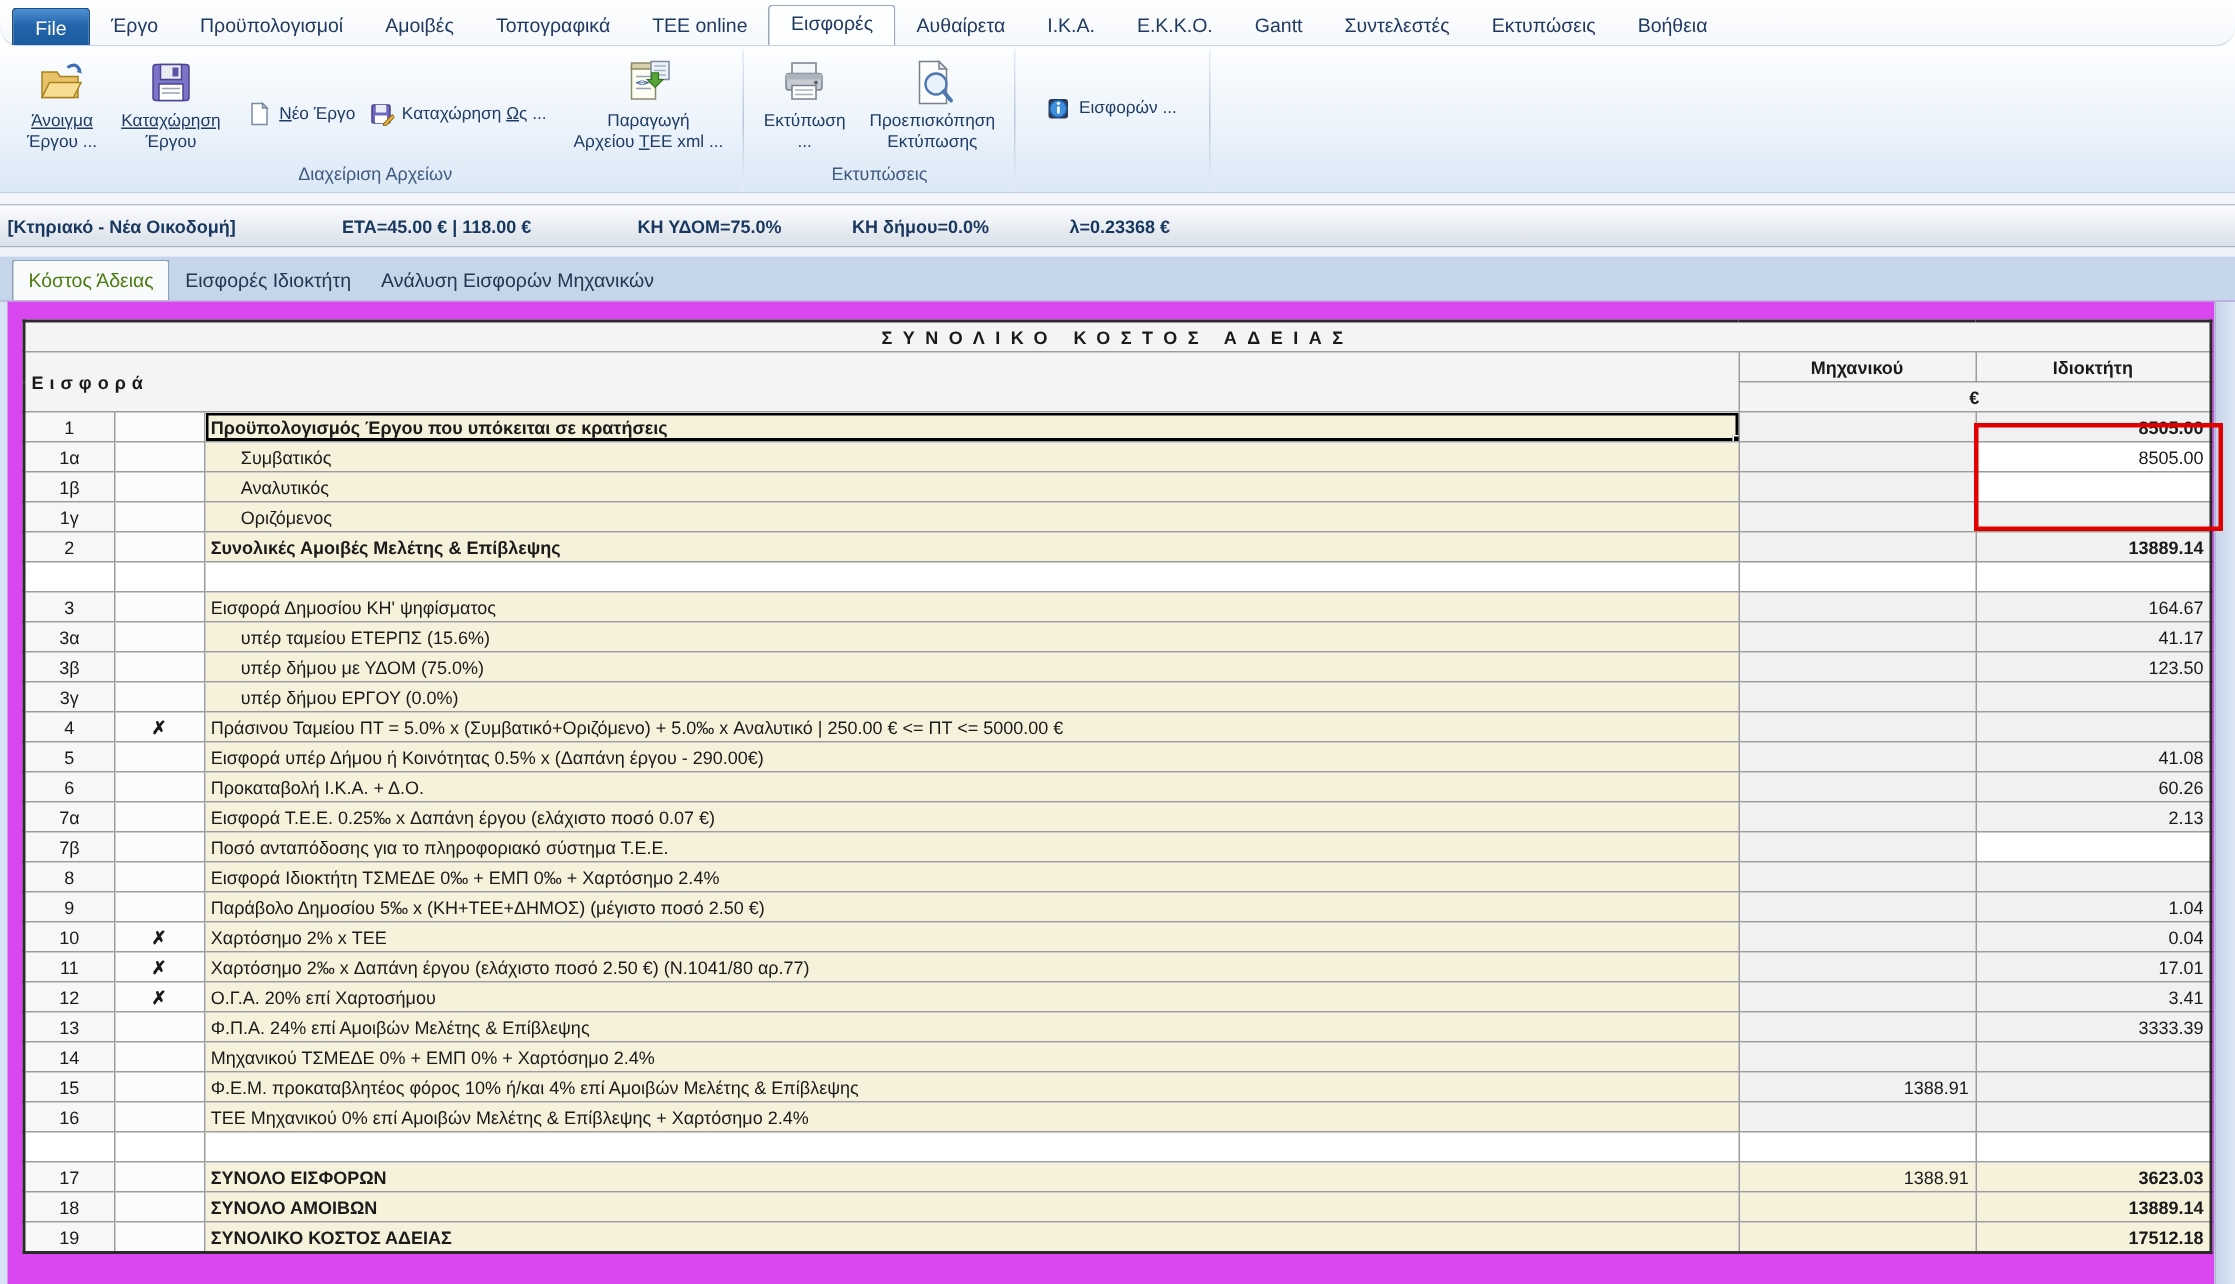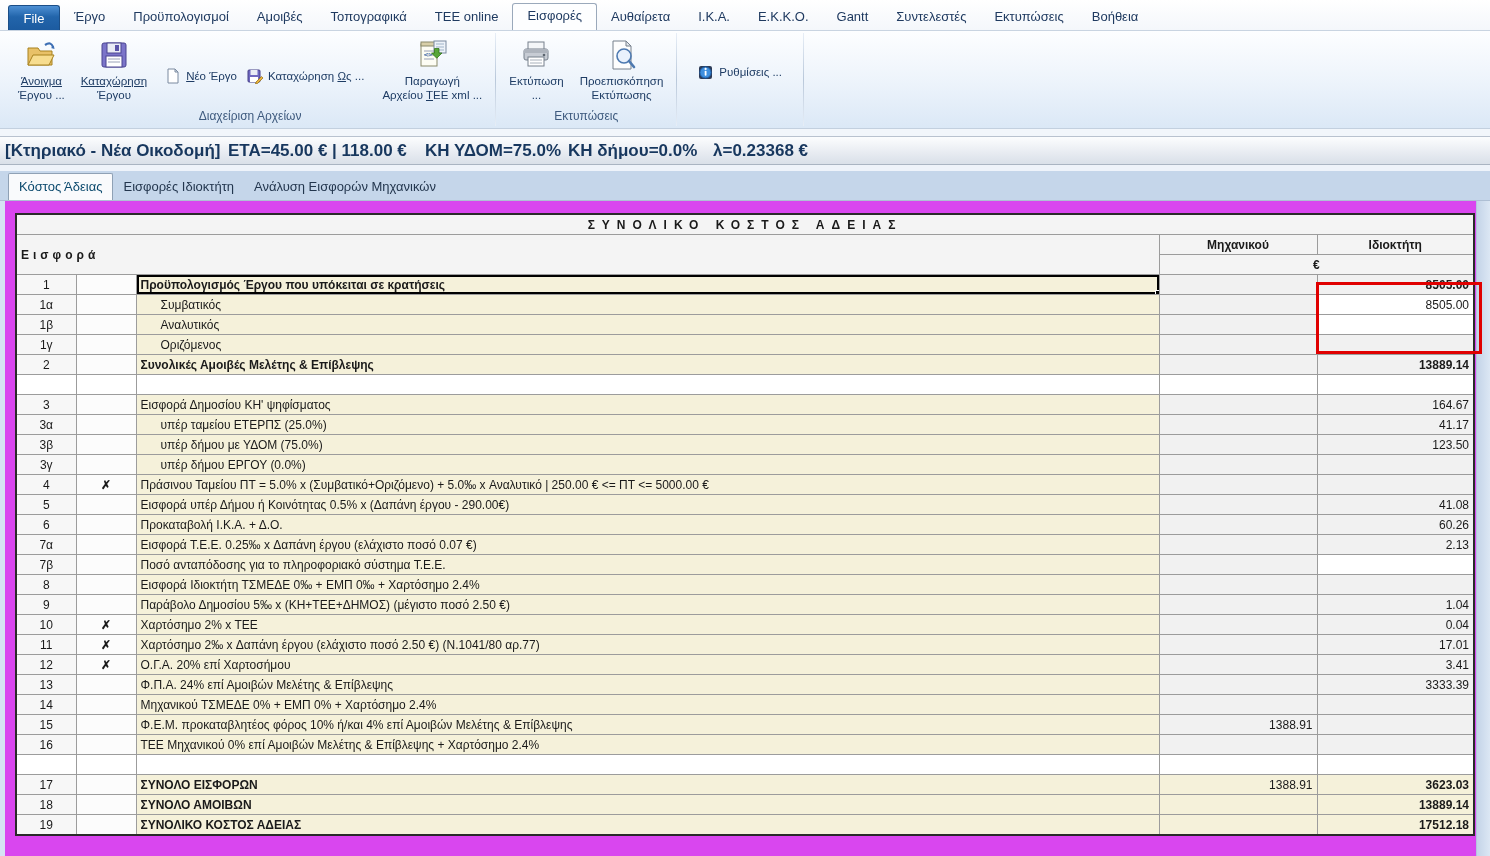--- a/index.html
+++ b/index.html
@@ -1,20 +1,20 @@
 <!DOCTYPE html>
 <html><head>
 <meta charset="utf-8">
 <style>
   html,body{margin:0;padding:0;background:#e8eef6;}
   body{width:1490px;height:856px;overflow:hidden;font-family:"Liberation Sans",sans-serif;-webkit-font-smoothing:antialiased;}
   .app{width:1490px;height:856px;display:flex;flex-direction:column;background:#fff;}
 
   
-  .menubar{height:30px;flex:0 0 30px;display:flex;align-items:flex-end;background:linear-gradient(#ffffff,#f4f7fb);border-bottom:1px solid #c9d4e1;position:relative;}
+  .menubar{height:30px;flex:0 0 30px;display:flex;align-items:flex-end;background:linear-gradient(#ffffff,#f4f7fb);border-bottom:1px solid #c9d4e1;position:relative;border-radius:13px;}
   .file-tab{margin-left:8px;width:50px;height:24px;border-radius:3px 3px 0 0;background:linear-gradient(#4e90d4,#2265ab 45%,#1c5ba0);color:#fff;font-size:13px;display:flex;align-items:center;justify-content:center;border:1px solid #1b4e87;border-bottom:none;}
   .rtab{padding:4px 14px 6px 14px;font-size:13px;color:#1f3a60;white-space:nowrap;text-align:center;}
   .rtab.active{background:#fdfeff;border:1px solid #9aa9bb;border-bottom:none;border-radius:3px 3px 0 0;padding-bottom:7px;}
 
   
   .ribbon{height:97px;flex:0 0 97px;background:linear-gradient(#fdfeff,#ecf3fb 55%,#dbe8f6);border-bottom:1px solid #c3d0df;display:flex;align-items:stretch;padding-left:6px;}
   .rgroup{display:flex;flex-direction:column;padding:4px 6px 1px 6px;}
   .rgroup-body{flex:1;display:flex;align-items:stretch;gap:4px;}
   .rgroup-label{height:18px;text-align:center;font-size:12px;color:#3e5a7e;}
   .rsep{width:1px;background:linear-gradient(#e7eef7,#b9c8da 50%,#e7eef7);margin:2px 1px;}
@@ -24,32 +24,32 @@
   .smallcol{display:flex;flex-direction:row;justify-content:flex-start;gap:10px;padding:8px 8px 0 8px;}
   .smallbtn{display:flex;align-items:center;gap:5px;border:none;background:transparent;font-family:inherit;font-size:11.5px;color:#1e3c64;white-space:nowrap;cursor:pointer;padding:0;}
   .settings-wrap{display:flex;align-items:center;padding:0 14px;}
 
   
   .icon32{width:32px;height:32px;flex:0 0 auto;}
   .icon16{width:16px;height:16px;flex:0 0 auto;}
 
   
   .ribbon-gap{height:7px;flex:0 0 7px;background:#f2f6fb;}
-  .infobar{height:27px;flex:0 0 27px;background:linear-gradient(#fcfdfe,#e7ebf1 60%,#d9e0e9);border-top:1px solid #b9c2cf;border-bottom:1px solid #a9b4c2;display:flex;align-items:center;font-size:17px;font-weight:bold;color:#17375e;}
+  .infobar{height:27px;flex:0 0 27px;background:linear-gradient(#fcfdfe,#e7ebf1 60%,#d9e0e9);border-top:1px solid #b9c2cf;border-bottom:1px solid #a9b4c2;display:flex;align-items:center;font-size:12px;font-weight:bold;color:#17375e;}
   .info-item{white-space:nowrap;}
   .info-project{margin-left:5px;width:223px;}
   .info-eta{width:197px;}
   .info-kh-ydom{width:143px;}
   .info-kh-dimou{width:145px;}
 
   
   .tabstrip-gap{height:6px;flex:0 0 6px;background:#eef3fa;}
   .tabstrip{height:29px;flex:0 0 29px;background:#c5d6ea;display:flex;align-items:flex-end;padding-left:8px;border-bottom:1px solid #aebfd4;}
   .dtab{font-size:13px;color:#23364e;padding:5px 10px 6px 10px;white-space:nowrap;cursor:pointer;}
-  .dtab.active{background:#f9fafc;border:1px solid #8fa1b5;border-bottom:none;border-radius:2px 2px 0 0;color:#0c4a6e;margin-top:26px;}
+  .dtab.active{background:#f9fafc;border:1px solid #8fa1b5;border-bottom:none;border-radius:2px 2px 0 0;color:#4d7c0f;margin-top:26px;}
 
   
   .content{flex:1;background:#d946ef;position:relative;border-left:5px solid #d6e3f3;overflow:hidden;}
   .vscroll{position:absolute;top:0;right:0;width:13px;height:100%;background:linear-gradient(90deg,#c4d4e8,#dce7f4);border-left:1px solid #b3c6dd;}
   table.costs{border-collapse:collapse;table-layout:fixed;position:absolute;left:10px;top:12px;width:1458px;background:#fff;border:2px solid #2a2a2a;}
   table.costs td{border:1px solid #9c9c9c;font-size:12px;color:#1a1a1a;height:19px;padding:0 4px;overflow:hidden;white-space:nowrap;}
   td.title-cell{background:#f4f4f4;color:#1414cd;font-weight:bold;font-size:13px;text-align:center;letter-spacing:7px;height:20px;border-bottom:2px solid #2a2a2a;}
   td.hdr-eisfora{background:#f4f4f4;color:#1414cd;font-weight:bold;font-size:13px;letter-spacing:4px;border-bottom:2px solid #2a2a2a;}
   td.hdr-col{background:#f4f4f4;color:#1414cd;font-weight:bold;font-size:13px;text-align:center;height:25px;}
   td.hdr-euro{background:#f4f4f4;color:#1414cd;font-weight:bold;font-size:13px;text-align:center;height:22px;border-bottom:2px solid #2a2a2a;}
@@ -182,21 +182,21 @@
     <div class="rsep"></div>
     <div class="rgroup">
       <div class="rgroup-body settings-wrap">
         <button class="smallbtn">
           <svg class="icon16" viewBox="0 0 16 16">
             <rect x="1" y="2" width="13" height="13" rx="2" fill="#2d3b57"></rect>
             <circle cx="7.5" cy="8.5" r="5.6" fill="#3f8fde" stroke="#1c5ea8"></circle>
             <rect x="6.7" y="6.8" width="1.8" height="5" rx="0.8" fill="#fff"></rect>
             <circle cx="7.6" cy="4.9" r="1.1" fill="#fff"></circle>
           </svg>
-          <span>Ρυθμίσεις ...</span>
+          <span>Εισφορών ...</span>
         </button>
       </div>
       <div class="rgroup-label"></div>
     </div>
     <div class="rsep"></div>
   </div>
 
   <div class="ribbon-gap"></div>
 
   <div class="infobar">
@@ -283,21 +283,21 @@
           <tr>
     <td class="c-num">3</td>
     <td class="c-mark"></td>
     <td class="c-desc muted">Εισφορά Δημοσίου ΚΗ' ψηφίσματος</td>
     <td class="c-mech"></td>
     <td class="c-owner muted">164.67</td>
   </tr>
           <tr>
     <td class="c-num">3α</td>
     <td class="c-mark"></td>
-    <td class="c-desc indent">υπέρ ταμείου ΕΤΕΡΠΣ (25.0%)</td>
+    <td class="c-desc indent">υπέρ ταμείου ΕΤΕΡΠΣ (15.6%)</td>
     <td class="c-mech"></td>
     <td class="c-owner">41.17</td>
   </tr>
           <tr>
     <td class="c-num">3β</td>
     <td class="c-mark"></td>
     <td class="c-desc indent">υπέρ δήμου με ΥΔΟΜ (75.0%)</td>
     <td class="c-mech"></td>
     <td class="c-owner">123.50</td>
   </tr>

